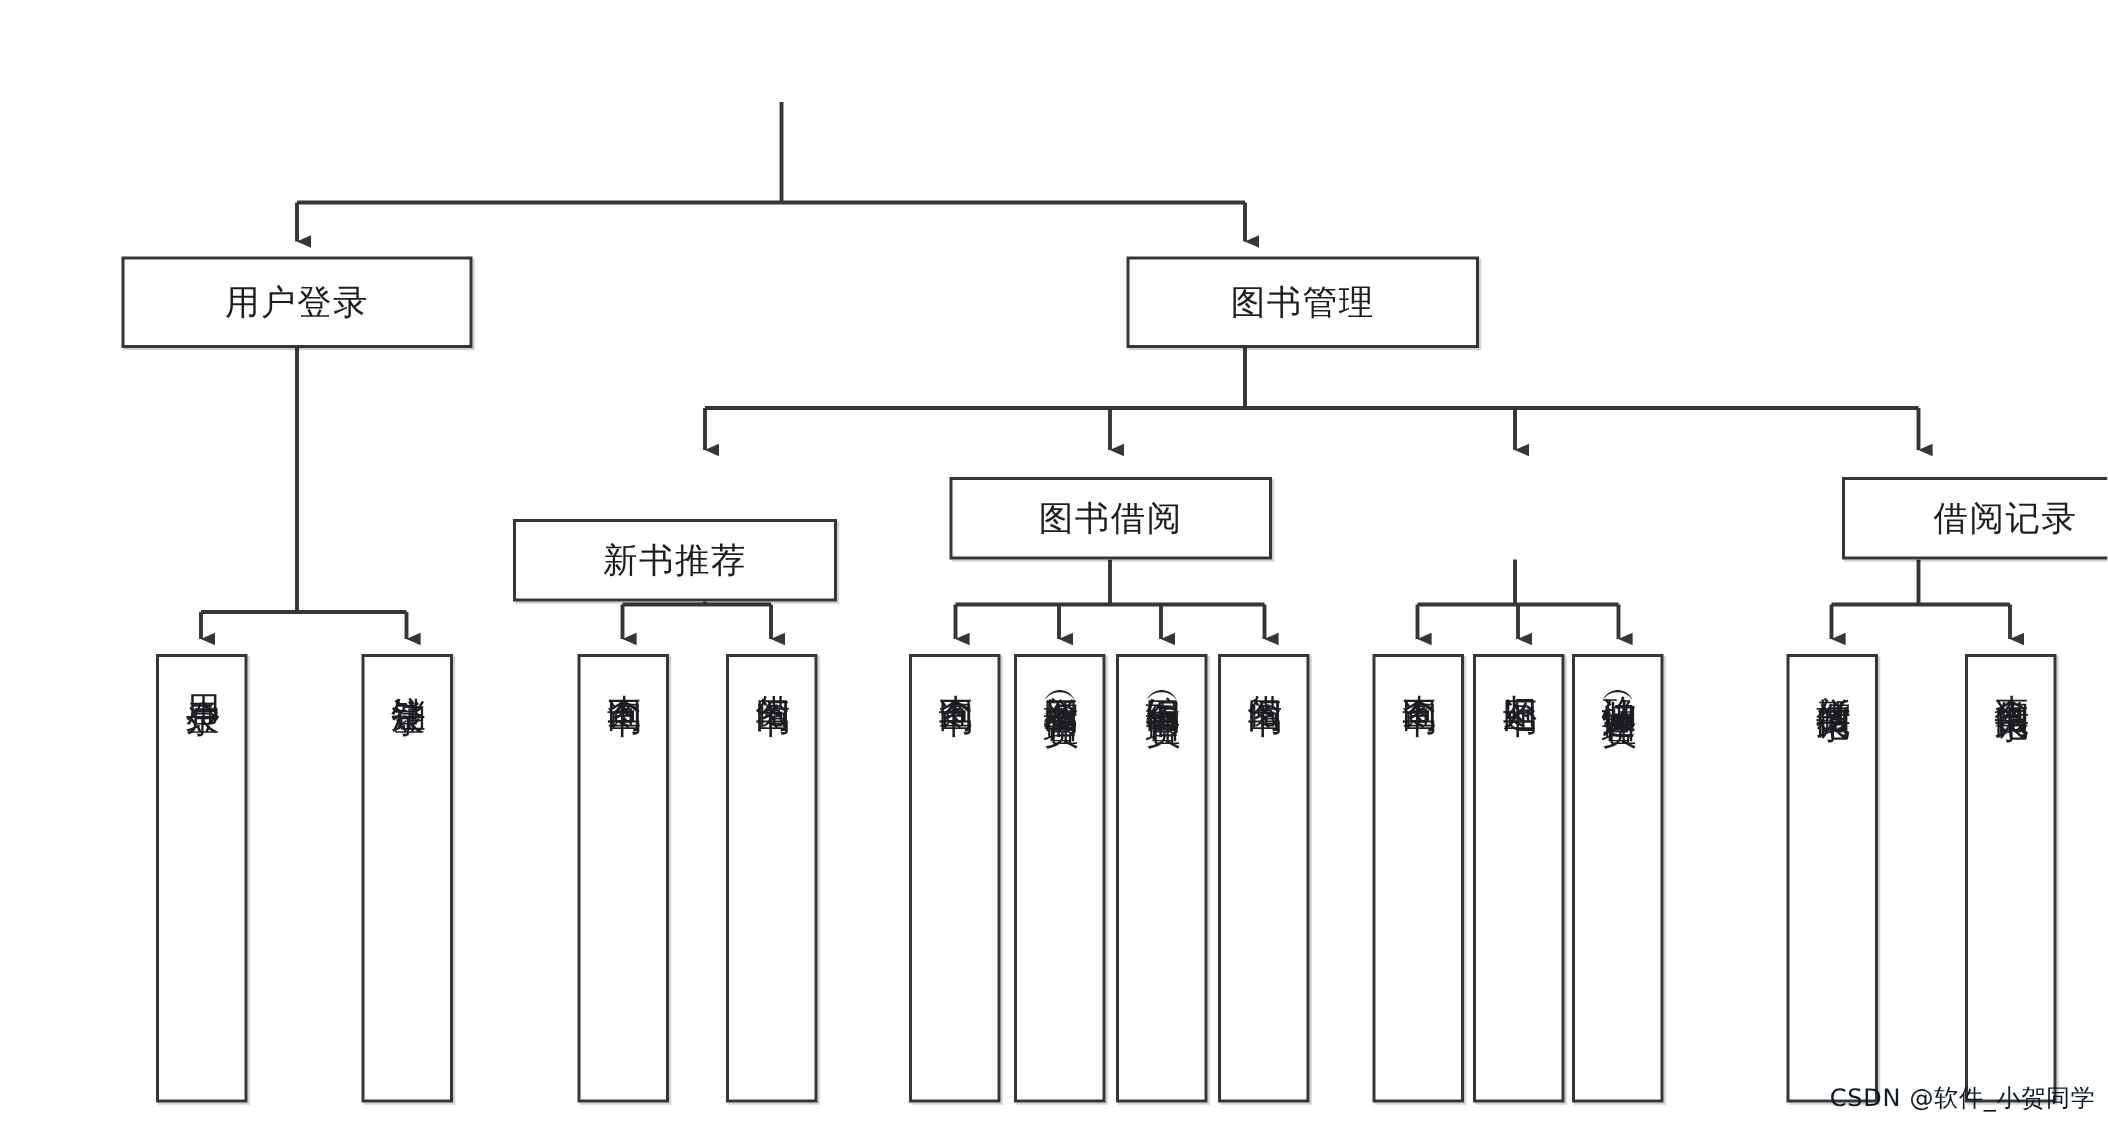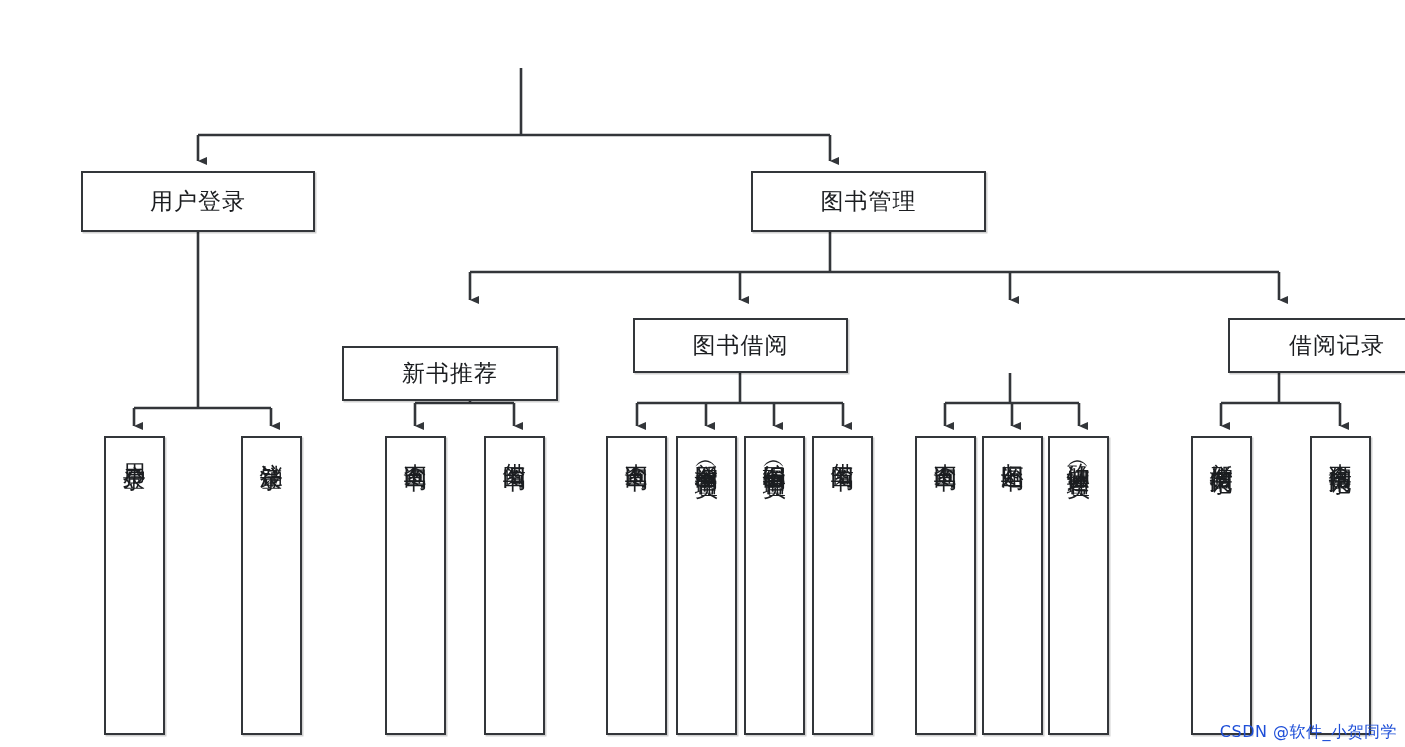--- a/index.html
+++ b/index.html
@@ -52,21 +52,21 @@
     font-size: 23px;
     line-height: 1.16;
     letter-spacing: 2px;
     white-space: nowrap;
   }
   .watermark {
     position: absolute;
     right: 8px;
     bottom: 4px;
     font-size: 16px;
-    color: #1d4ed8;
+    color: #0f172a;
     letter-spacing: 0.5px;
     white-space: nowrap;
     margin-left: 24px;
   }
 </style>
 </head>
 <body>
 
 <div id="canvas">
 

